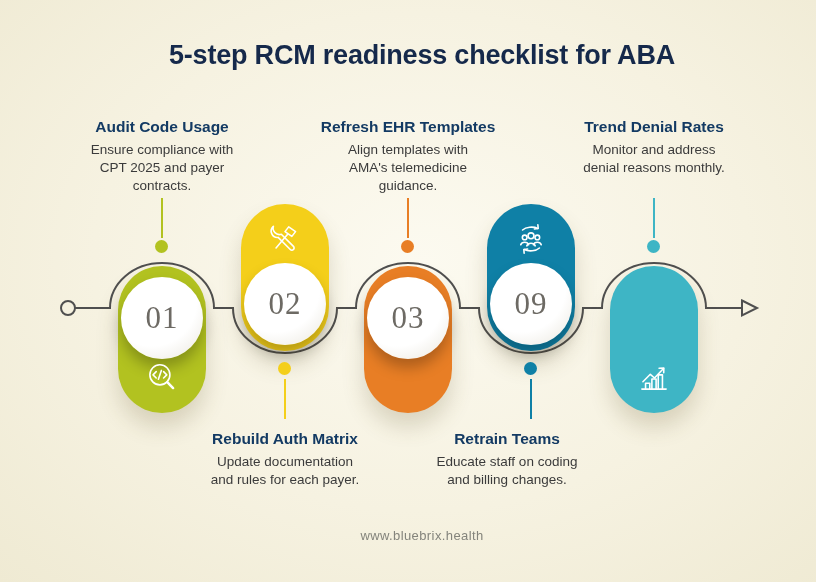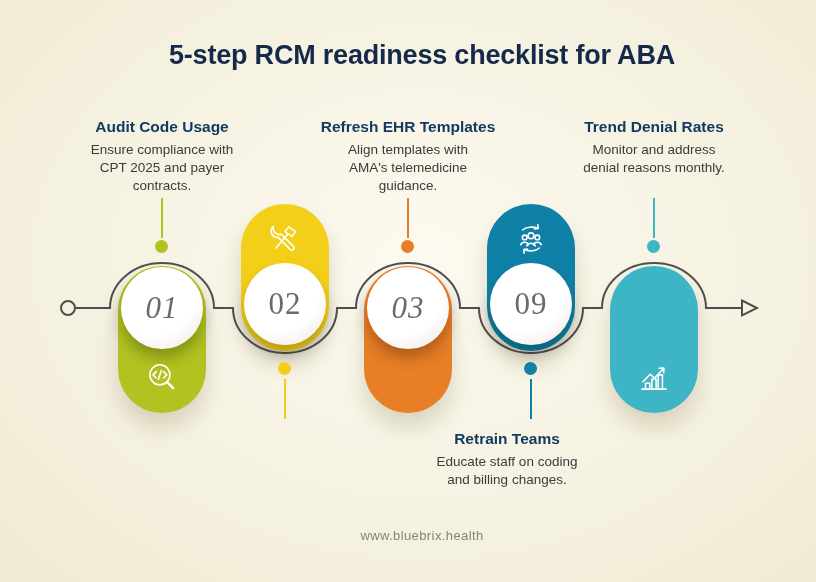--- a/index.html
+++ b/index.html
@@ -16,21 +16,21 @@
   .step-text p{margin:0 auto;max-width:158px;font-size:13.5px;line-height:1.32;color:#3b3b3b;}
   
   .pill{position:absolute;width:88px;height:147px;border-radius:44px;z-index:2;
     box-shadow:0 14px 22px rgba(95,80,35,.20);}
   .pill.top{top:266px;}
   .pill.bottom{top:204px;}
   .num-circle{position:absolute;left:50%;transform:translateX(-50%);width:82px;height:82px;
     border-radius:50%;display:flex;align-items:center;justify-content:center;
     background:radial-gradient(circle at 38% 30%, #ffffff 58%, #f1efe9 84%, #e2dfd8 100%);
     box-shadow:0 9px 14px rgba(0,0,0,.25);}
-  .pill.top .num-circle{top:1px;font-style:italic;}
+  .pill.top .num-circle{top:11px;}
   .pill.bottom .num-circle{bottom:6px;}
   .num{font-family:"Liberation Serif",serif;font-size:31px;color:#6d6a64;letter-spacing:1px;}
   .pill-icon{position:absolute;left:50%;transform:translateX(-50%);width:38px;height:38px;}
   .pill.top .pill-icon{bottom:16px;}
   .pill.bottom .pill-icon{top:16px;}
   .pill-icon svg{width:38px;height:38px;stroke:#fff;fill:none;stroke-width:1.5;
     stroke-linecap:round;stroke-linejoin:round;}
   
   .dot{position:absolute;width:13px;height:13px;border-radius:50%;z-index:2;}
   .stem{position:absolute;width:2px;z-index:2;}
@@ -85,20 +85,24 @@
         <path d="M21.5 6.5 l6.5 4.5 -3.5 4.5 -6.5 -4.5 Z"></path>
         <path d="M20.5 13.5 L9.5 26.5"></path>
       </svg>
     </span>
     <div class="num-circle">
       <span class="num">02</span>
     </div>
   </div>
   <div class="dot" style="left: 278px; top: 362px; background-color: rgb(244, 207, 26);"></div>
   <div class="stem" style="left: 284px; top: 379px; height: 40px; background-color: rgb(244, 207, 26);"></div>
+  <div class="step-text" style="left:175px;top:430px;">
+    <h3>Rebuild Auth Matrix</h3>
+    <p>Update documentation and rules for each payer.</p>
+  </div>
 
   <div class="step-text" style="left:298px;top:118px;">
     <h3>Refresh EHR Templates</h3>
     <p>Align templates with AMA's telemedicine guidance.</p>
   </div>
   <div class="stem" style="left: 407px; top: 198px; height: 40px; background-color: rgb(232, 126, 37);"></div>
   <div class="dot" style="left: 401px; top: 240px; background-color: rgb(232, 126, 37);"></div>
   <div class="pill top" style="left: 364px; background-color: rgb(232, 126, 37);">
     <div class="num-circle">
       <span class="num">03</span>

